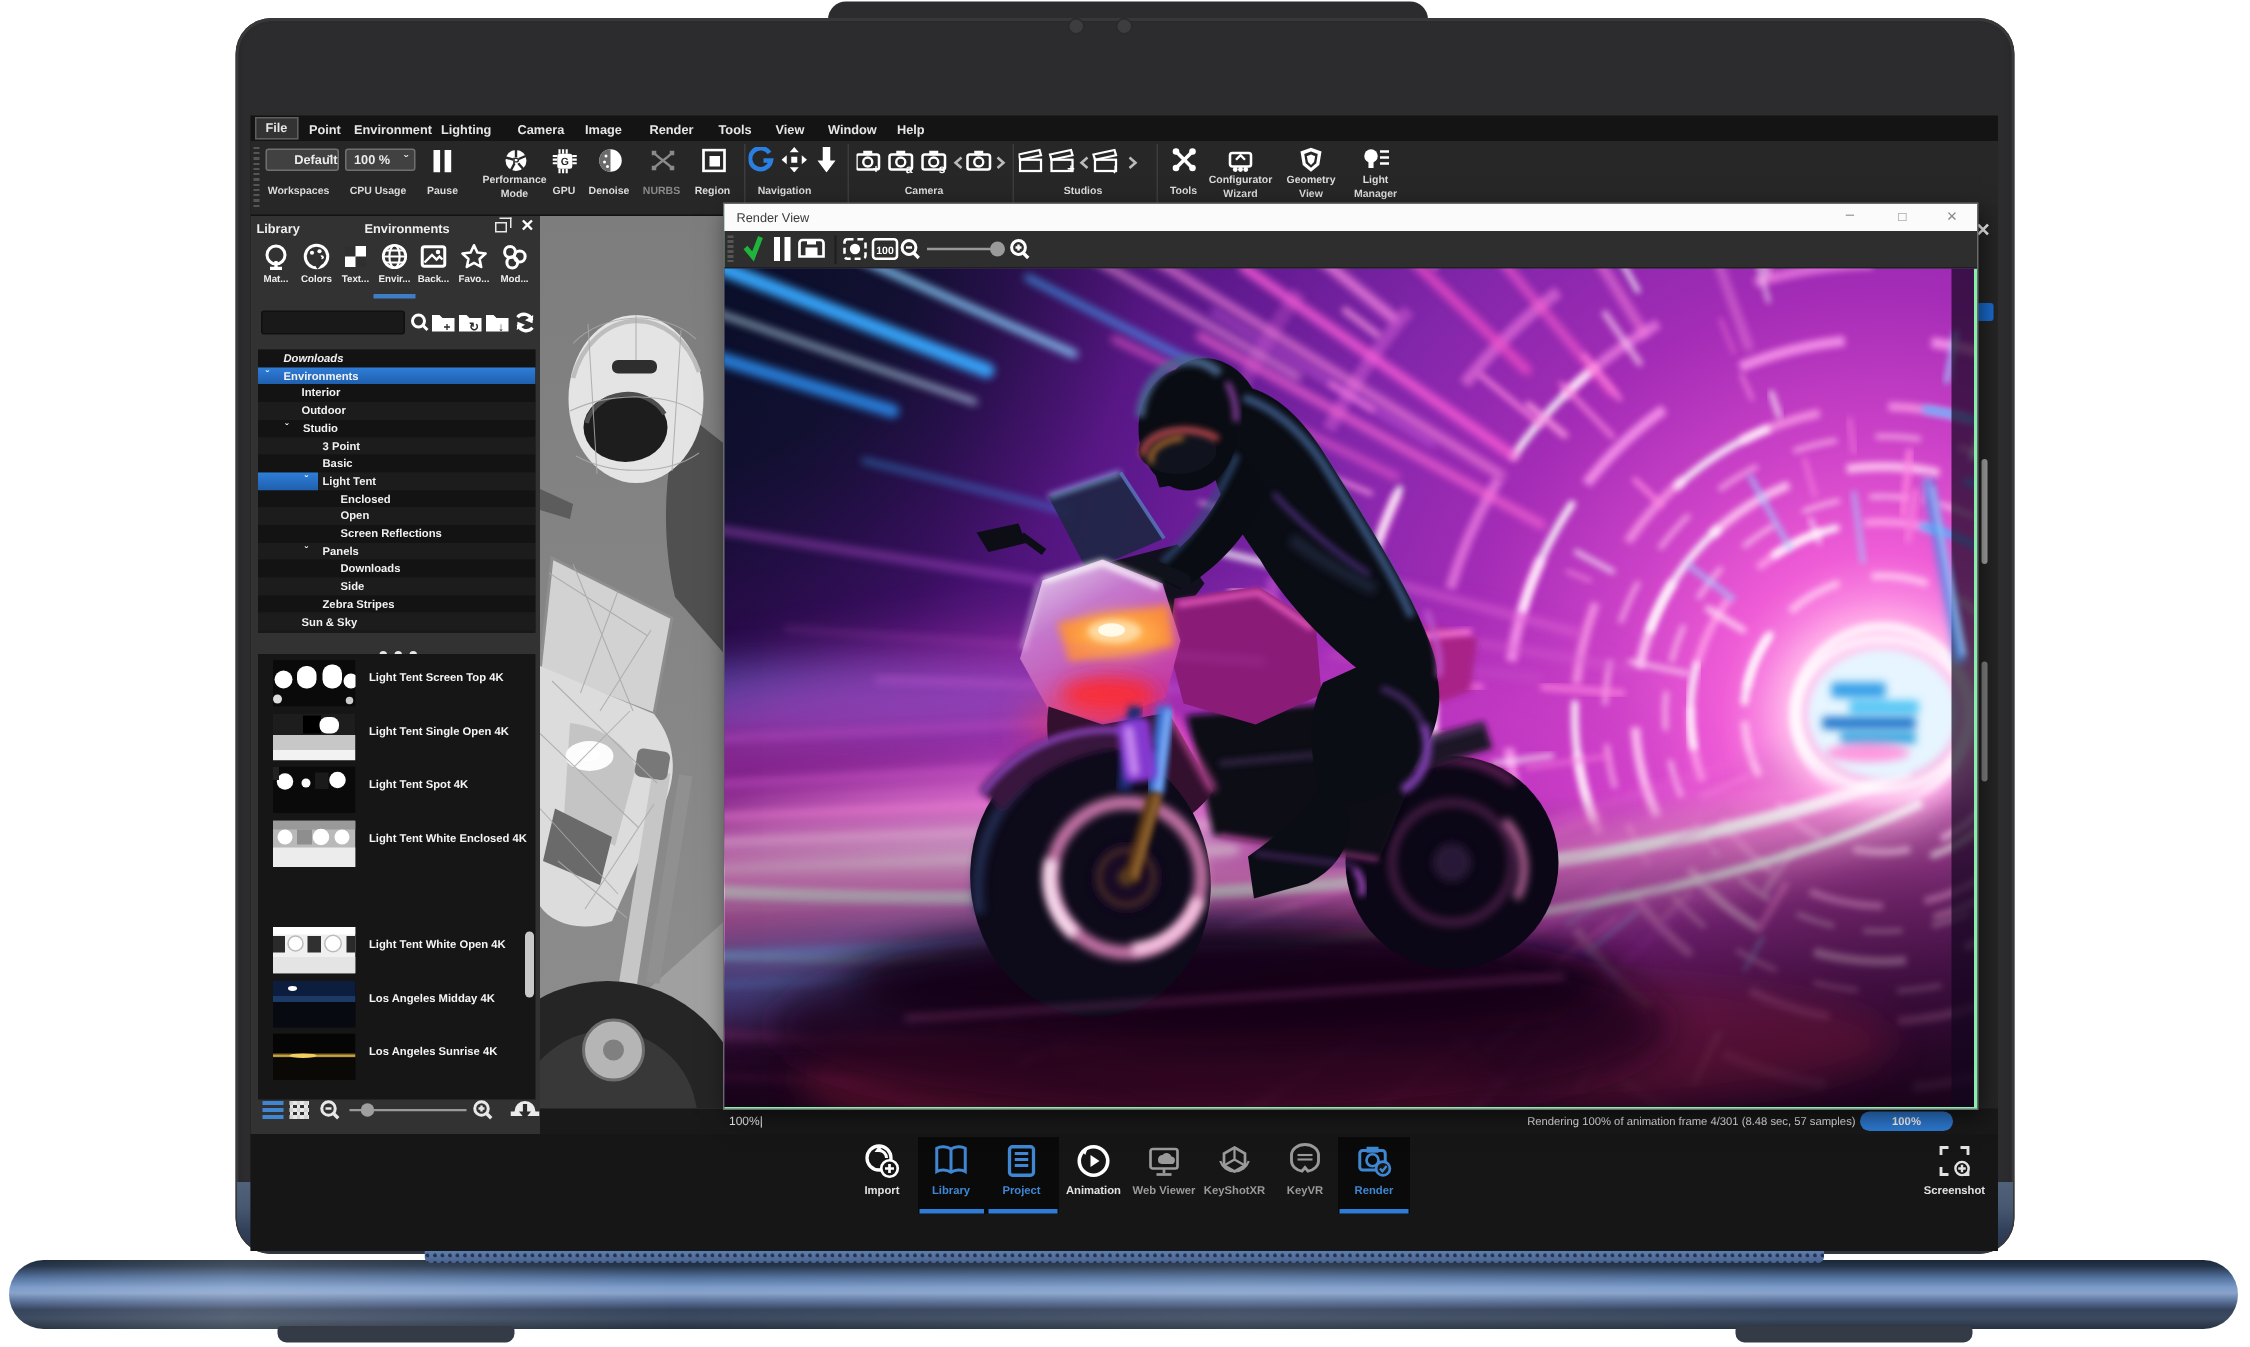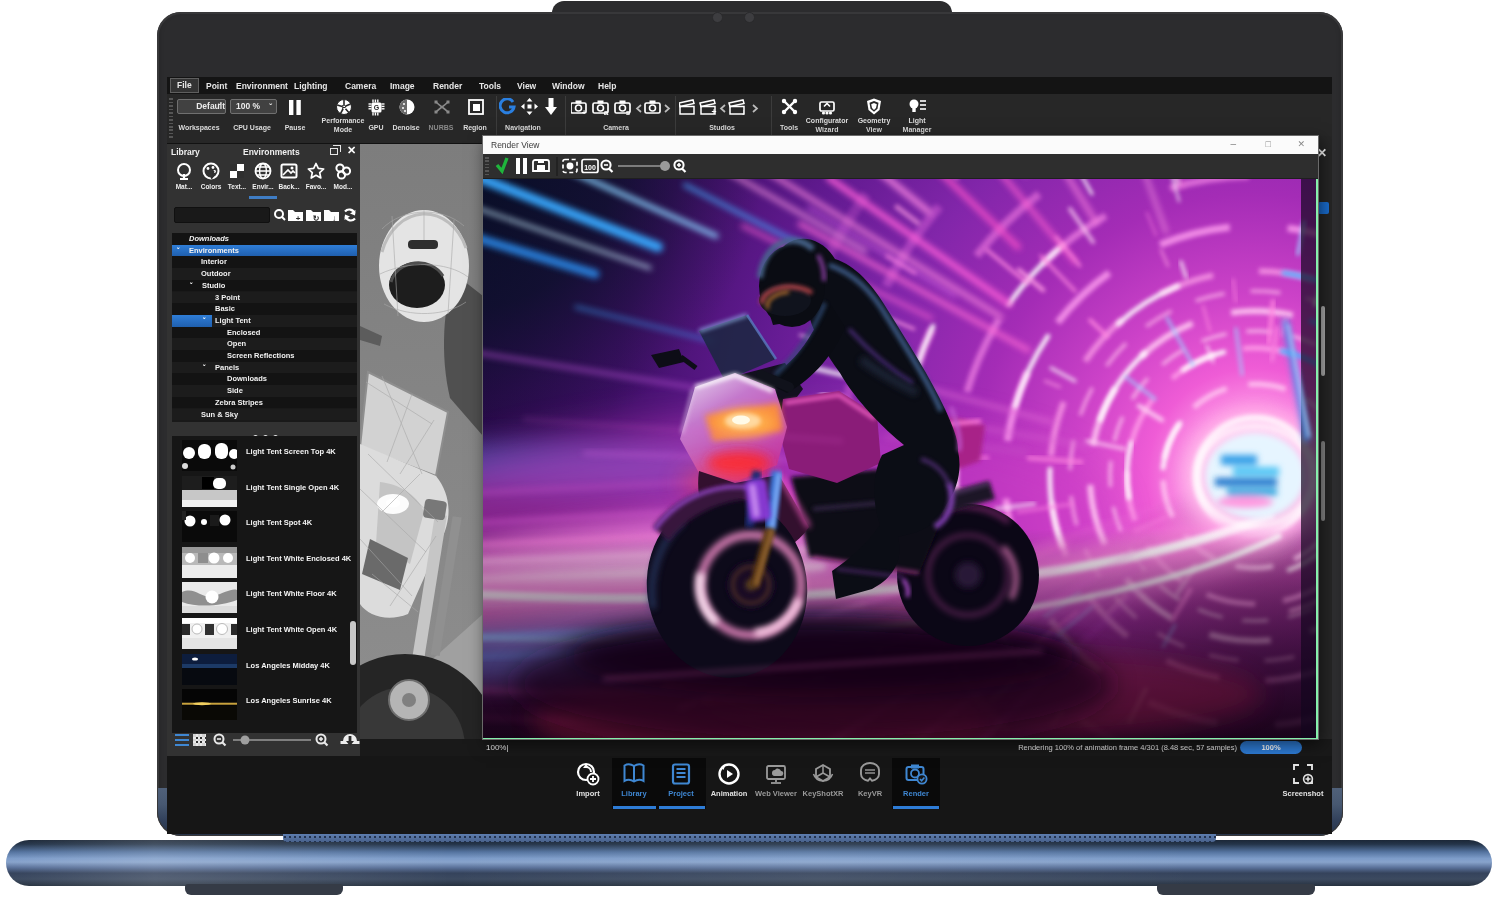--- a/index.html
+++ b/index.html
@@ -448,29 +448,20 @@
             <svg width="55" height="31" viewBox="0 0 55 31" style="">
               <rect width="55" height="31" fill="#b9b9b9"></rect>
               <rect x="0" y="0" width="55" height="6" fill="#999"></rect>
               <circle cx="8" cy="11" r="5" fill="#fff"></circle>
               <rect x="16" y="6" width="10" height="10" fill="#8e8e8e"></rect>
               <circle cx="32" cy="11" r="5.5" fill="#fff"></circle>
               <circle cx="46" cy="11" r="5" fill="#fff"></circle>
               <rect x="0" y="18" width="55" height="13" fill="#ececec"></rect>
             </svg>
             <span class="lbl">Light Tent White Enclosed 4K</span>
-          </div>
-          <div class="titem" style="top:144.4px;">
-            <svg width="55" height="31" viewBox="0 0 55 31" style="">
-              <rect width="55" height="31" fill="#e9e9e9"></rect>
-              <path d="M0,10 C14,4 20,18 32,14 C42,11 50,6 55,8 L55,18 C40,24 16,26 0,20 Z" fill="#8f8f8f"></path>
-              <circle cx="30" cy="15" r="6.5" fill="#fff"></circle>
-              <rect x="0" y="24" width="55" height="7" fill="#dcdcdc"></rect>
-            </svg>
-            <span class="lbl">Light Tent White Floor 4K</span>
           </div>
           <div class="titem" style="top:180.0px;">
             <svg width="55" height="31" viewBox="0 0 55 31" style="">
               <rect width="55" height="31" fill="#f0f0f0"></rect>
               <rect x="0" y="0" width="55" height="5" fill="#fff"></rect>
               <rect x="0" y="6" width="8" height="11" fill="#2a2a2a"></rect>
               <circle cx="15" cy="11" r="5" fill="#fff" stroke="#bbb"></circle>
               <rect x="23" y="6" width="9" height="11" fill="#303030"></rect>
               <circle cx="40" cy="11" r="5.5" fill="#fff" stroke="#bbb"></circle>
               <rect x="49" y="6" width="6" height="11" fill="#2a2a2a"></rect>

